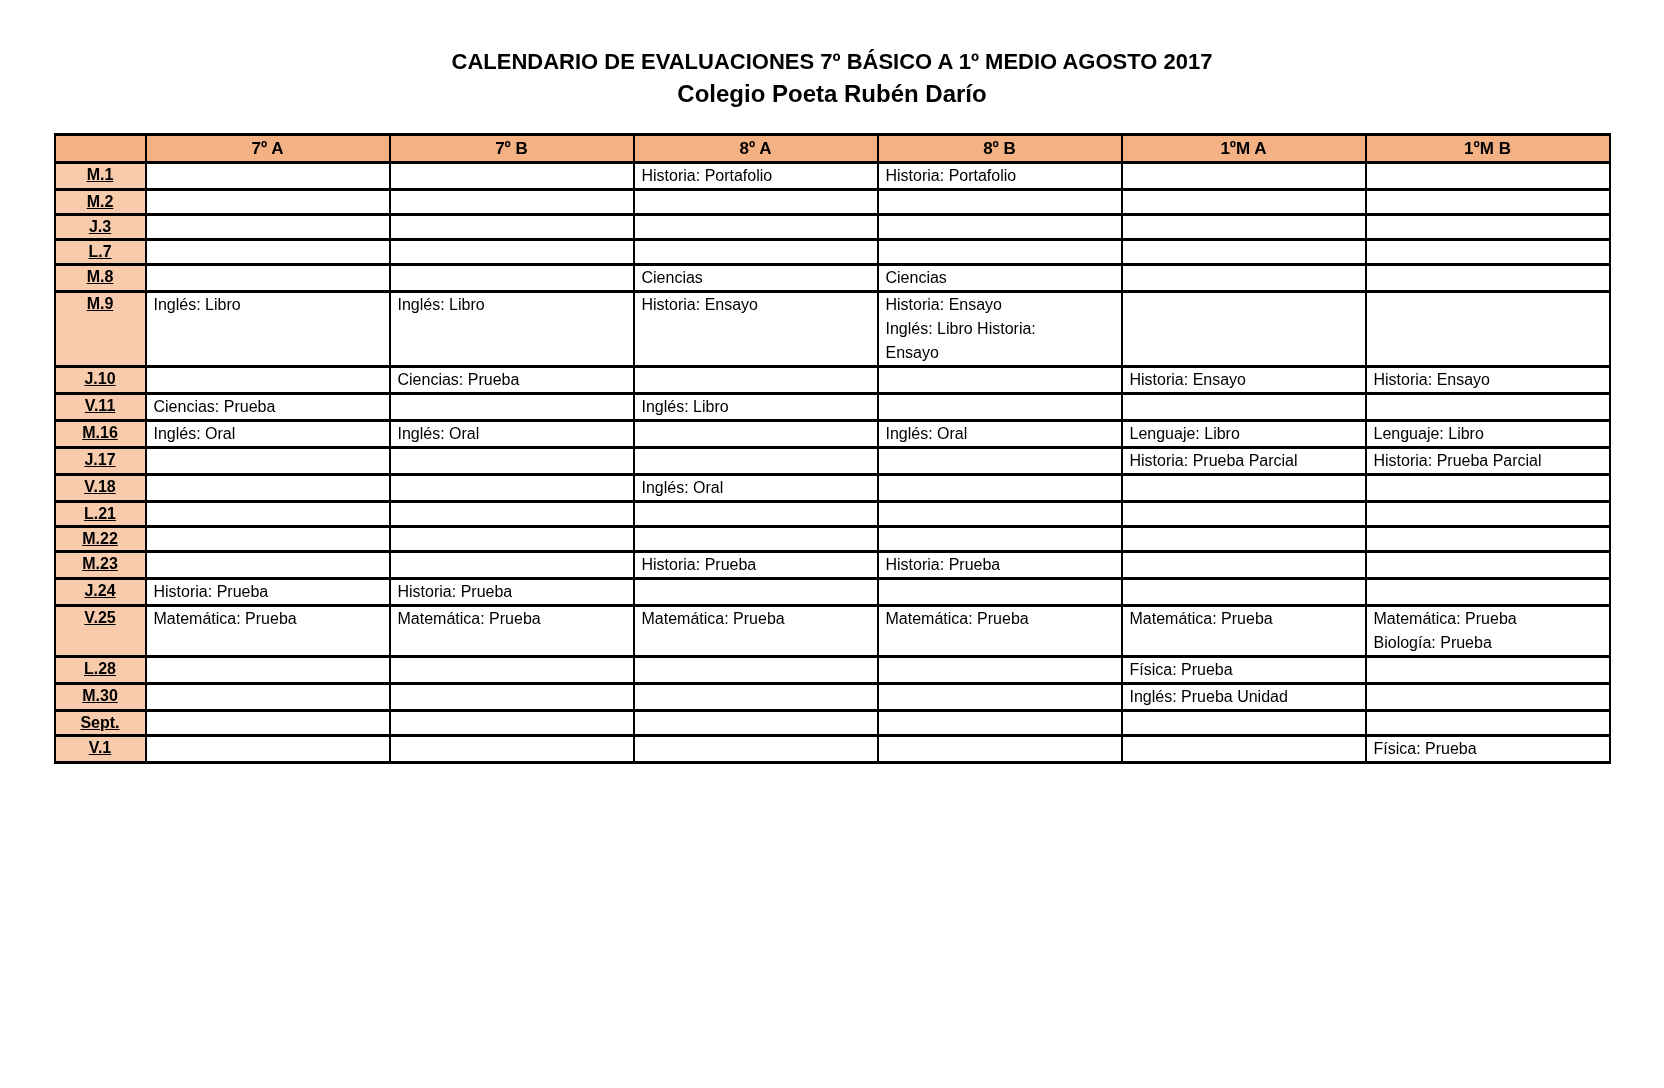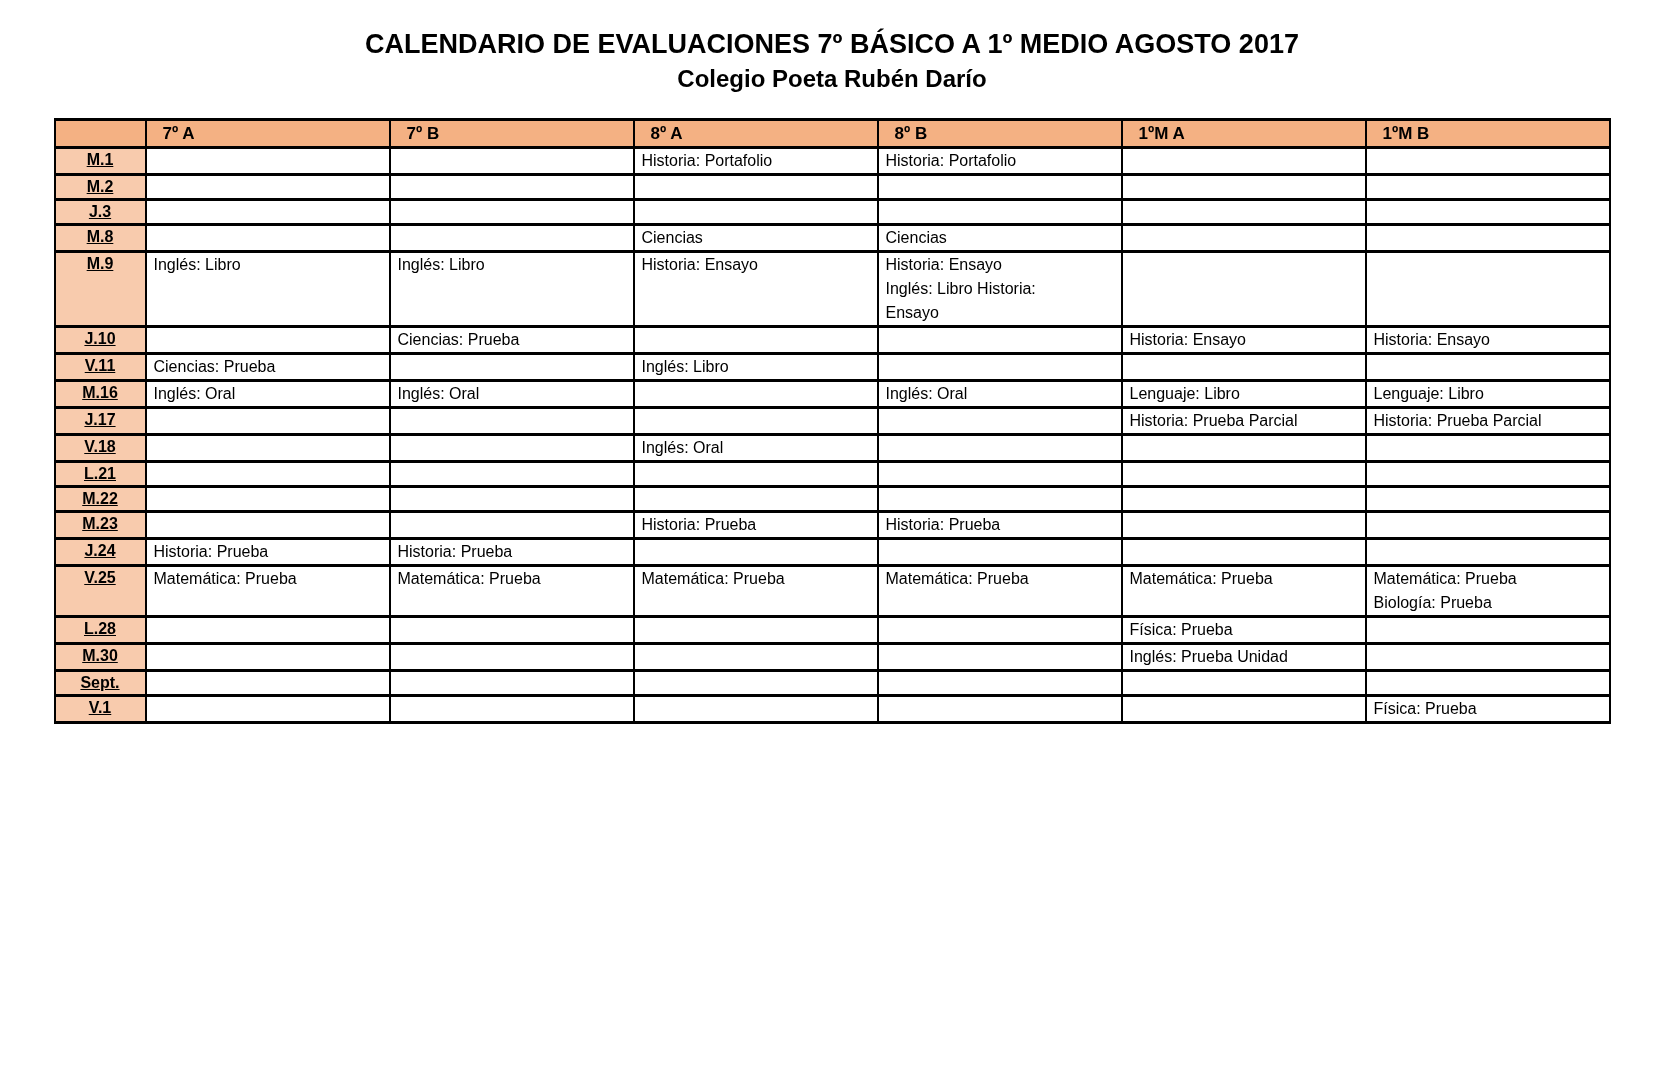--- a/index.html
+++ b/index.html
@@ -13,22 +13,22 @@
   html,body{margin:0;padding:0;}
   body{
     width:1664px;height:1088px;
     background:var(--page-bg);
     color:var(--text);
     font-family:"Liberation Sans",sans-serif;
   }
   .page-title{
     text-align:center;
     font-weight:700;
-    font-size:27px;
-    padding-top:28px;
+    font-size:22px;
+    padding-top:49px;
     line-height:1.2;
   }
   .page-subtitle{
     text-align:center;
     font-weight:700;
     font-size:24px;
     margin-top:5px;
     line-height:1.2;
   }
   table.calendar{
@@ -45,21 +45,21 @@
     border-top:3px solid var(--border);
     border-bottom:3px solid var(--border);
     overflow:hidden;
   }
   thead th{
     background:var(--header-fill);
     font-size:17px;
     font-weight:700;
     height:28px;
     padding:1px 16px;
-    text-align:left;
+    text-align:center;
     vertical-align:middle;
   }
   tbody th.row-label{
     background:var(--label-fill);
     font-size:16px;
     font-weight:700;
     padding:1px 4px;
     text-align:center;
     vertical-align:top;
     line-height:20px;
@@ -133,20 +133,29 @@
         <tr>
           <th class="row-label">J.3</th>
           <td class="cal-cell"></td>
           <td class="cal-cell"></td>
           <td class="cal-cell"></td>
           <td class="cal-cell"></td>
           <td class="cal-cell"></td>
           <td class="cal-cell"></td>
         </tr>
         <tr>
+          <th class="row-label">L.7</th>
+          <td class="cal-cell"></td>
+          <td class="cal-cell"></td>
+          <td class="cal-cell"></td>
+          <td class="cal-cell"></td>
+          <td class="cal-cell"></td>
+          <td class="cal-cell"></td>
+        </tr>
+        <tr>
           <th class="row-label">M.8</th>
           <td class="cal-cell"></td>
           <td class="cal-cell"></td>
           <td class="cal-cell">
             <div class="cell-line">Ciencias</div>
           </td>
           <td class="cal-cell">
             <div class="cell-line">Ciencias</div>
           </td>
           <td class="cal-cell"></td>

